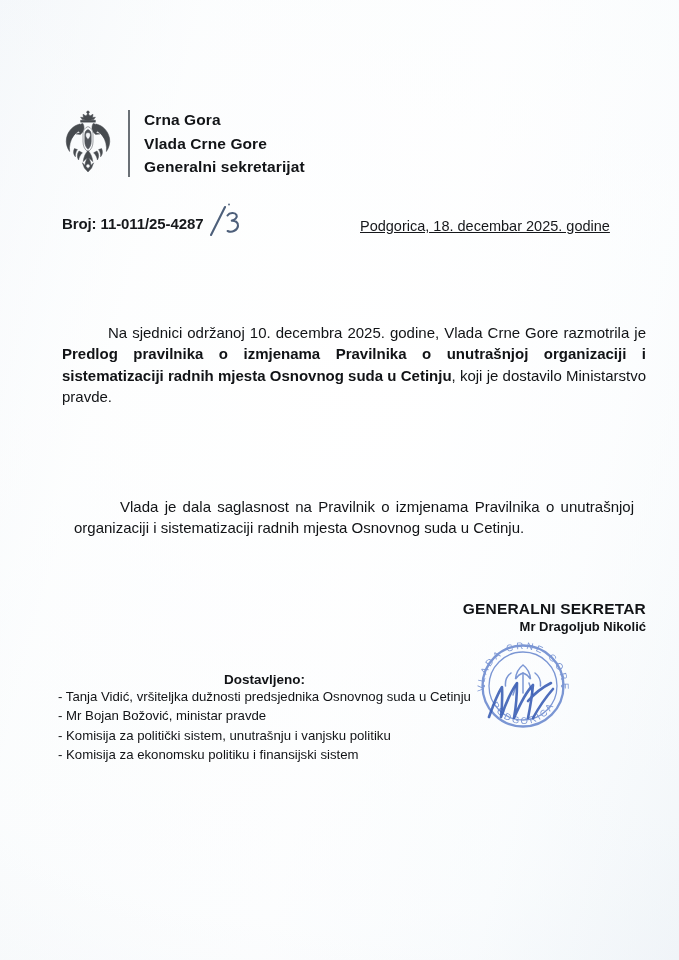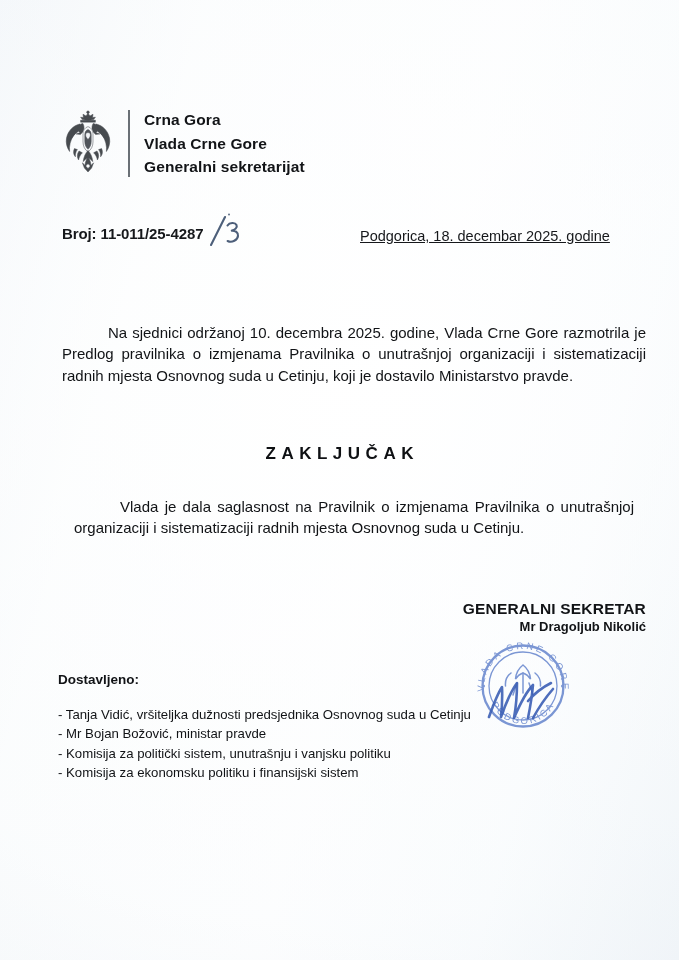--- a/index.html
+++ b/index.html
@@ -65,21 +65,21 @@
     font-size: 15.5px;
     line-height: 1.52;
     letter-spacing: 0.1px;
   }
 
   
   .ref-row {
     position: absolute;
     left: 0;
     right: 0;
-    top: 225px;
+    top: 215px;
     height: 26px;
   }
   .ref-no {
     position: absolute;
     left: 62px;
     top: 0;
     font-size: 15px;
     font-weight: bold;
     color: #16181b;
     letter-spacing: -0.1px;
@@ -113,21 +113,21 @@
     font-size: 15px;
     color: #111316;
     line-height: 1.42;
     text-align: justify;
     text-justify: inter-word;
   }
   .body-block p {
     margin: 0;
     text-indent: 46px;
   }
-  .body-block b { font-weight: normal; margin-top: 28px; }
+  .body-block b { font-weight: bold; margin-top: 28px; }
 
   .heading {
     position: absolute;
     left: 0;
     right: 0;
     top: 444px;
     text-align: center;
     font-size: 17px;
     font-weight: bold;
     letter-spacing: 5.5px;
@@ -185,21 +185,22 @@
   
   .dist {
     position: absolute;
     left: 58px;
     top: 672px;
     color: #111316;
   }
   .dist-title {
     font-size: 13.5px;
     font-weight: bold;
-    margin-bottom: 18px;
+    margin-bottom: 0;
+    text-align: center;
   }
   .dist ul {
     list-style: none;
     margin: 0;
     padding: 0;
   }
   .dist li {
     font-size: 13.2px;
     line-height: 1.46;
     white-space: nowrap;
@@ -266,21 +267,20 @@
           <circle cx="24" cy="5.5" r="1" fill="#5d6e86"></circle>
         </svg>
       </div>
       <div class="place-date">Podgorica, 18. decembar 2025. godine</div>
     </div>
 
     <div class="body-block">
       <p><span>Na sjednici održanoj 10. decembra 2025. godine, Vlada Crne Gore razmotrila je </span><b>Predlog pravilnika o izmjenama Pravilnika o unutrašnjoj organizaciji i sistematizaciji radnih mjesta Osnovnog suda u Cetinju</b><span>, koji je dostavilo Ministarstvo pravde.</span></p>
     </div>
 
-    <div class="heading">ZAKLJUČAK</div>
 
     <div class="body-block2">
       <p>Vlada je dala saglasnost na Pravilnik o izmjenama Pravilnika o unutrašnjoj organizaciji i sistematizaciji radnih mjesta Osnovnog suda u Cetinju.</p>
     </div>
 
     <div class="signature">
       <div class="sig-title">GENERALNI SEKRETAR</div>
       <div class="sig-name">Mr Dragoljub Nikolić</div>
     </div>
 

